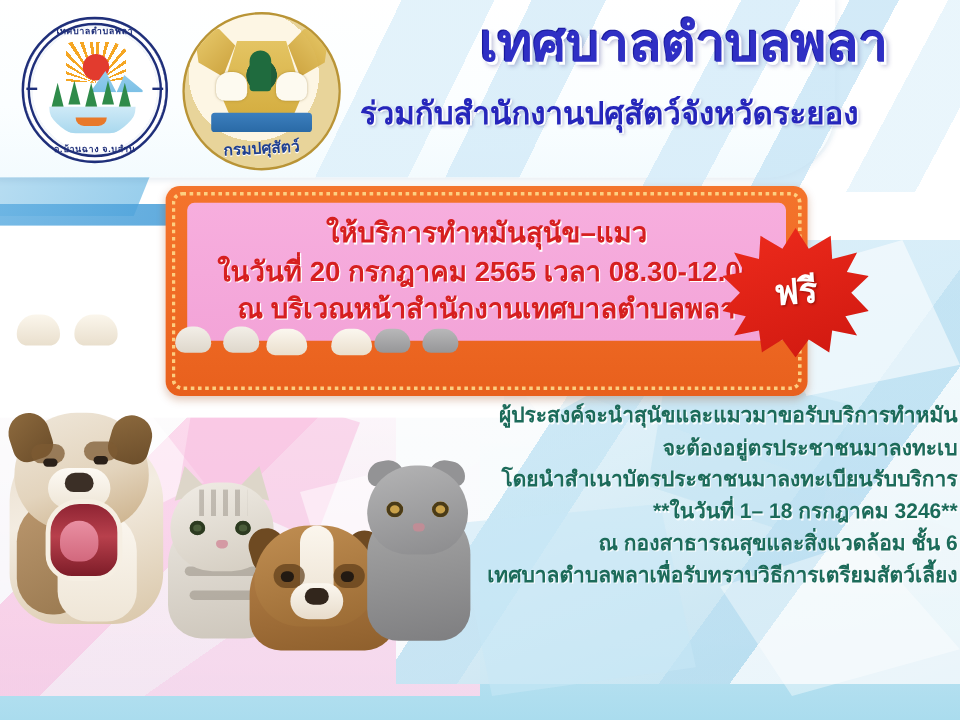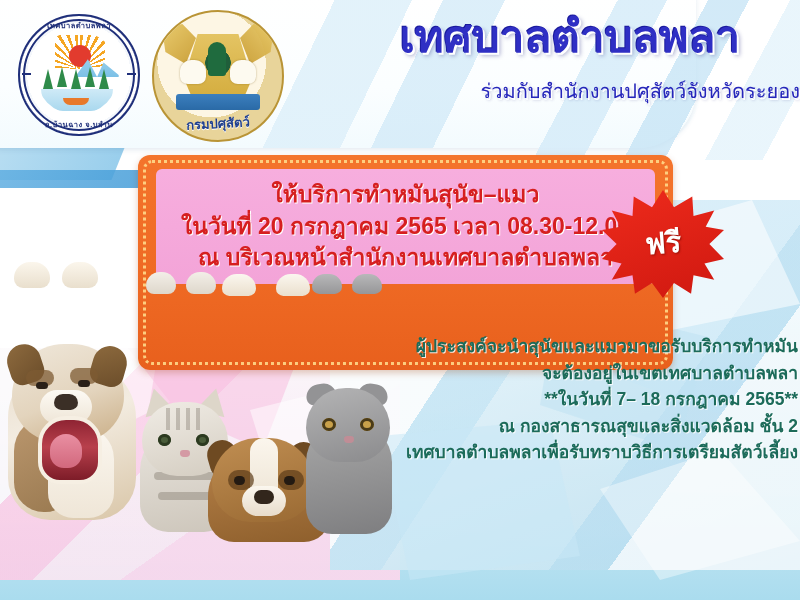--- a/index.html
+++ b/index.html
@@ -163,28 +163,28 @@
   
   .title-main{
     position:absolute;left:345px;top:14px;width:450px;
     text-align:center;font-size:44px;font-weight:bold;line-height:1.05;
     color:#2f2fc4;
     text-shadow:2px 2px 0 #ffffff, -1px -1px 0 #1a1a9c, 3px 3px 4px rgba(30,30,120,.35);
     letter-spacing:0px;
   }
   .title-sub{
     position:absolute;left:300px;top:80px;width:500px;
-    text-align:right;font-size:20px;font-weight:normal;line-height:1.1;
+    text-align:left;font-size:26px;font-weight:bold;line-height:1.1;
     color:#2626bb;
     text-shadow:1.5px 1.5px 0 #ffffff, 2px 2px 3px rgba(30,30,120,.3);
   }
 
   
   .orange-box{
-    position:absolute;left:138px;top:155px;width:535px;height:215px;
+    position:absolute;left:138px;top:155px;width:535px;height:175px;
     background:linear-gradient(180deg,#f4742c 0%,#ef6a24 55%,#e8601d 100%);
     border-radius:12px;
     box-shadow:0 3px 7px rgba(150,60,10,.28);
   }
   .orange-box::before{
     content:"";position:absolute;left:5px;top:5px;right:5px;bottom:5px;
     border:3px dotted #ffd98a;border-radius:9px;opacity:.9;
   }
   .pink-panel{
     position:absolute;left:18px;top:14px;width:499px;height:115px;
@@ -405,23 +405,24 @@
       <div class="pink-line">ณ บริเวณหน้าสำนักงานเทศบาลตำบลพลา</div>
     </div>
   </div>
 
   <div class="burst">
     <span>ฟรี</span>
   </div>
 
   <div class="body-text">
     <div class="ln">ผู้ประสงค์จะนำสุนัขและแมวมาขอรับบริการทำหมัน</div>
-    <div class="ln">จะต้องอยู่ในเขตเทศบาลตำบลพลา</div>
-    <div class="ln">**ในวันที่ 7– 18 กรกฎาคม 2565**</div>
-    <div class="ln">ณ กองสาธารณสุขและสิ่งแวดล้อม ชั้น 2</div>
+    <div class="ln">จะต้องอยู่ตรประชาชนมาลงทะเบ</div>
+    <div class="ln">โดยนำสำเนาบัตรประชาชนมาลงทะเบียนรับบริการ</div>
+    <div class="ln">**ในวันที่ 1– 18 กรกฎาคม 3246**</div>
+    <div class="ln">ณ กองสาธารณสุขและสิ่งแวดล้อม ชั้น 6</div>
     <div class="ln">เทศบาลตำบลพลาเพื่อรับทราบวิธีการเตรียมสัตว์เลี้ยง</div>
   </div>
 
   <div class="animals">
     <div class="pet">
       <div class="dog1-body"></div>
       <div class="dog1-patch"></div>
       <div class="dog1-chest"></div>
       <div class="dog1-head"></div>
       <div class="dog1-ear l"></div>

